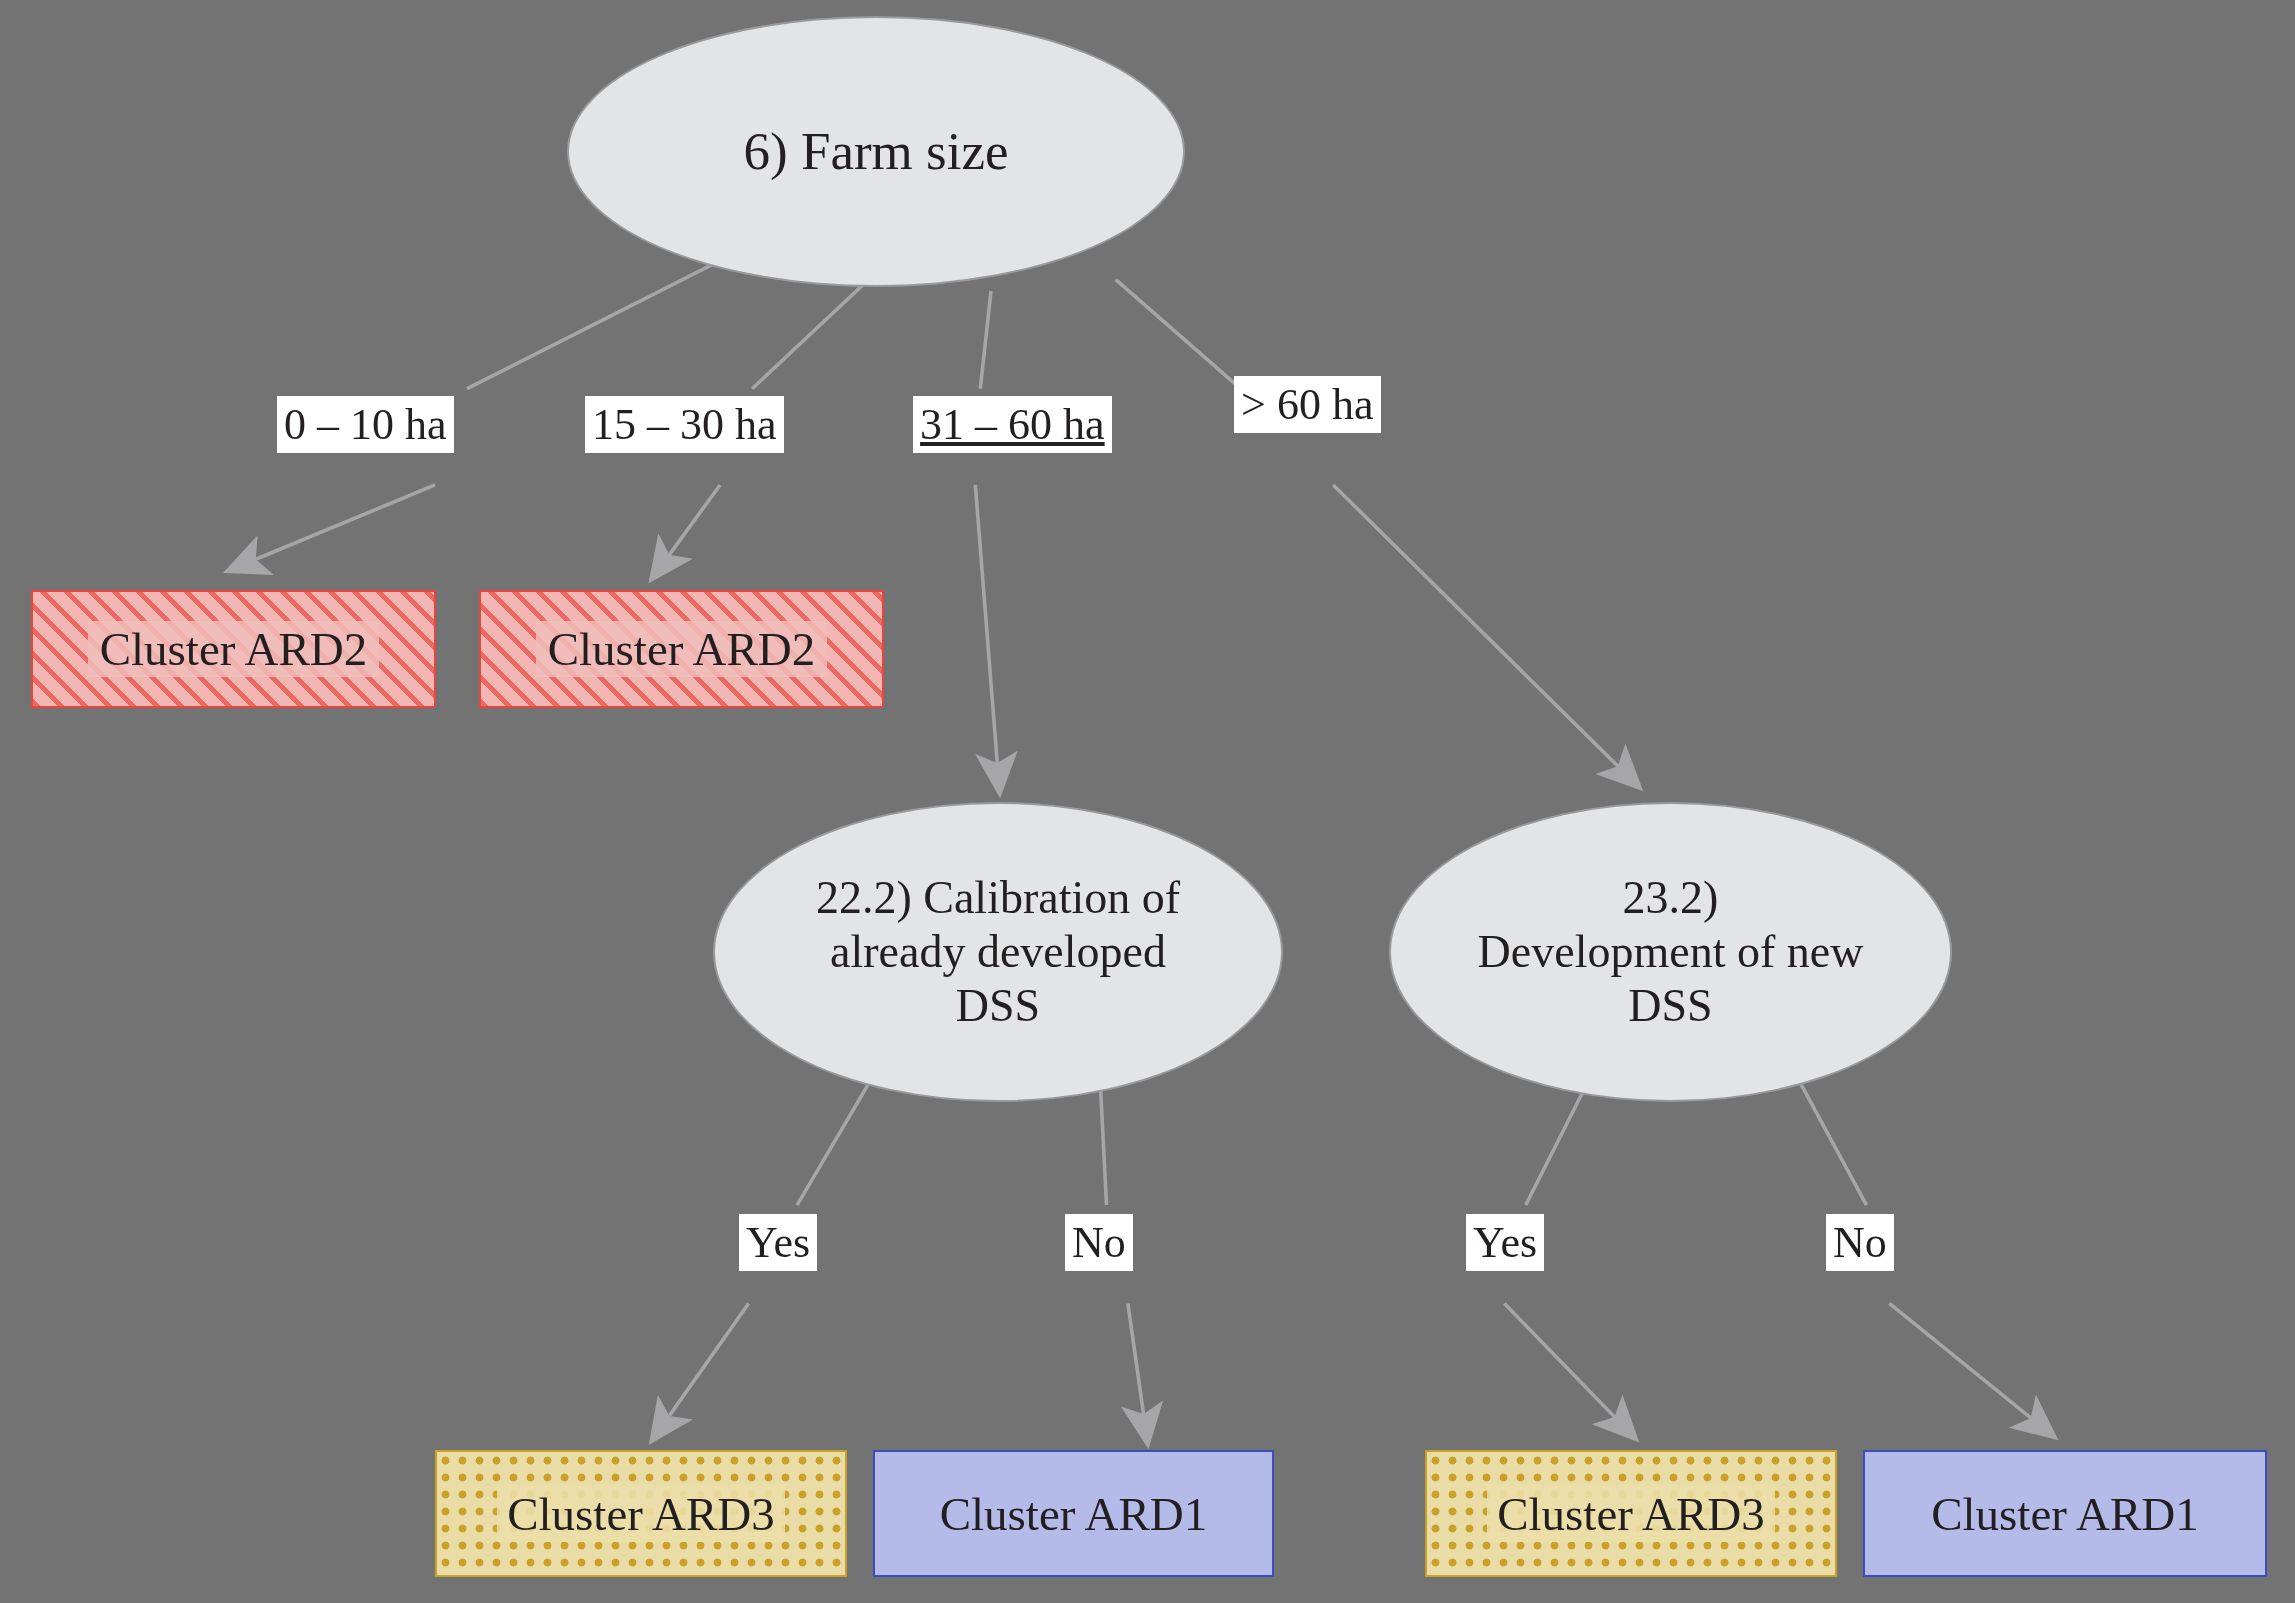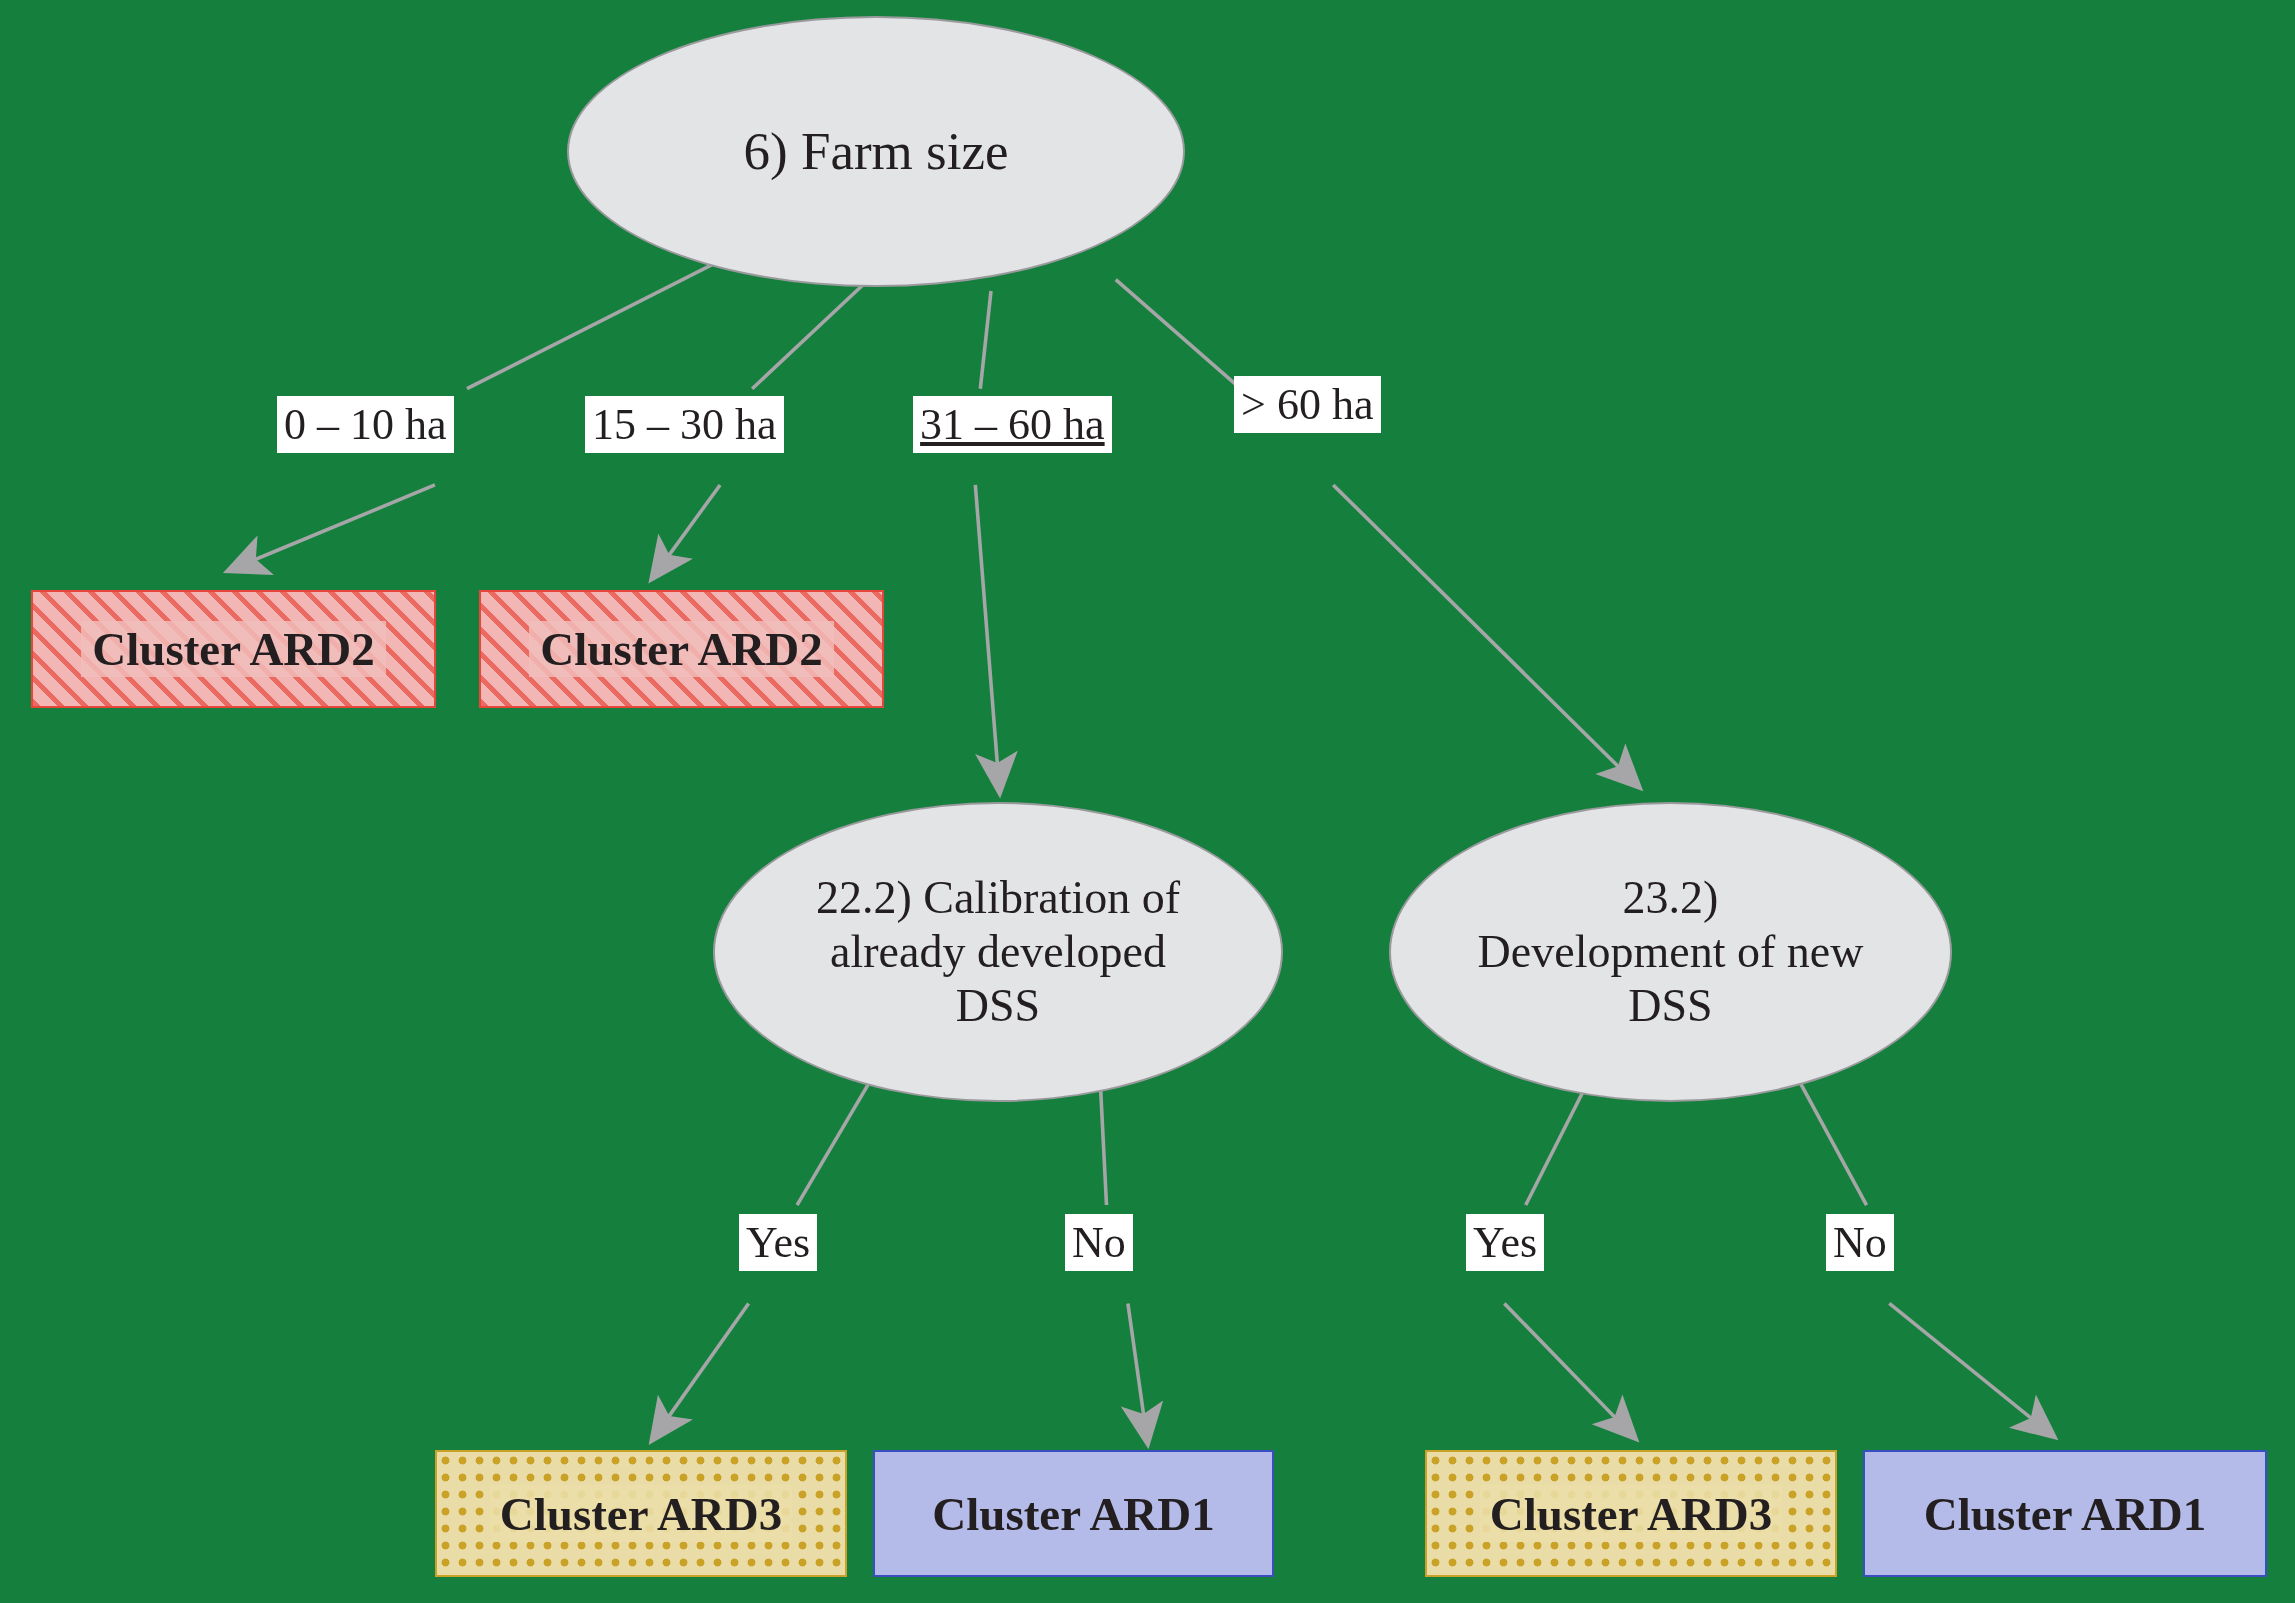--- a/index.html
+++ b/index.html
@@ -8,21 +8,21 @@
     padding: 0;
     background: #ffffff;
   }
   body {
     font-family: "Liberation Serif", "DejaVu Serif", serif;
   }
   #canvas {
     position: relative;
     width: 2295px;
     height: 1603px;
-    background: #15803d;
+    background: #737373;
     overflow: hidden;
   }
   #edges {
     position: absolute;
     left: 0;
     top: 0;
     width: 2295px;
     height: 1603px;
   }
 
@@ -68,21 +68,20 @@
   .leaf {
     position: absolute;
     box-sizing: border-box;
     display: flex;
     align-items: center;
     justify-content: center;
     text-align: center;
     font-size: 47px;
     color: #231f20;
     z-index: 3;
-    font-weight: bold;
   }
   .leaf .ltext {
     position: relative;
     z-index: 2;
     padding: 0 10px;
   }
 
   
   .leaf-ard2 {
     border: 2.9px solid #e8453c;

